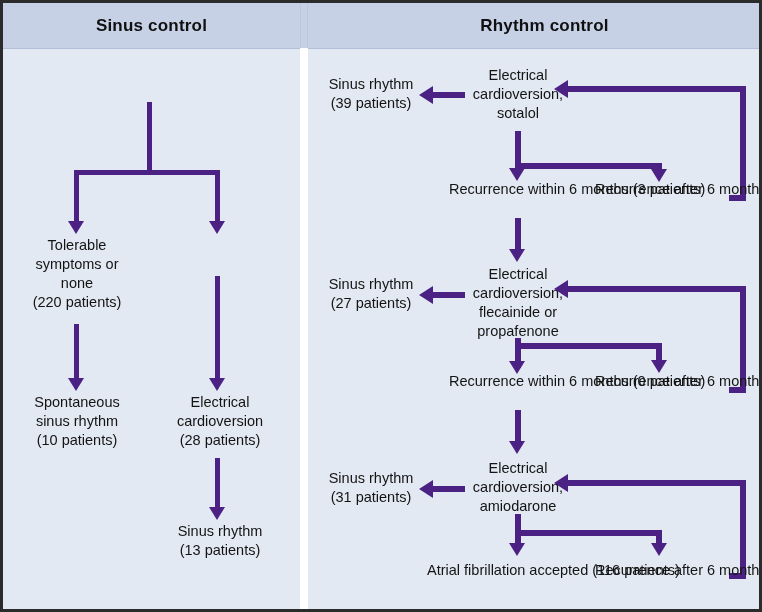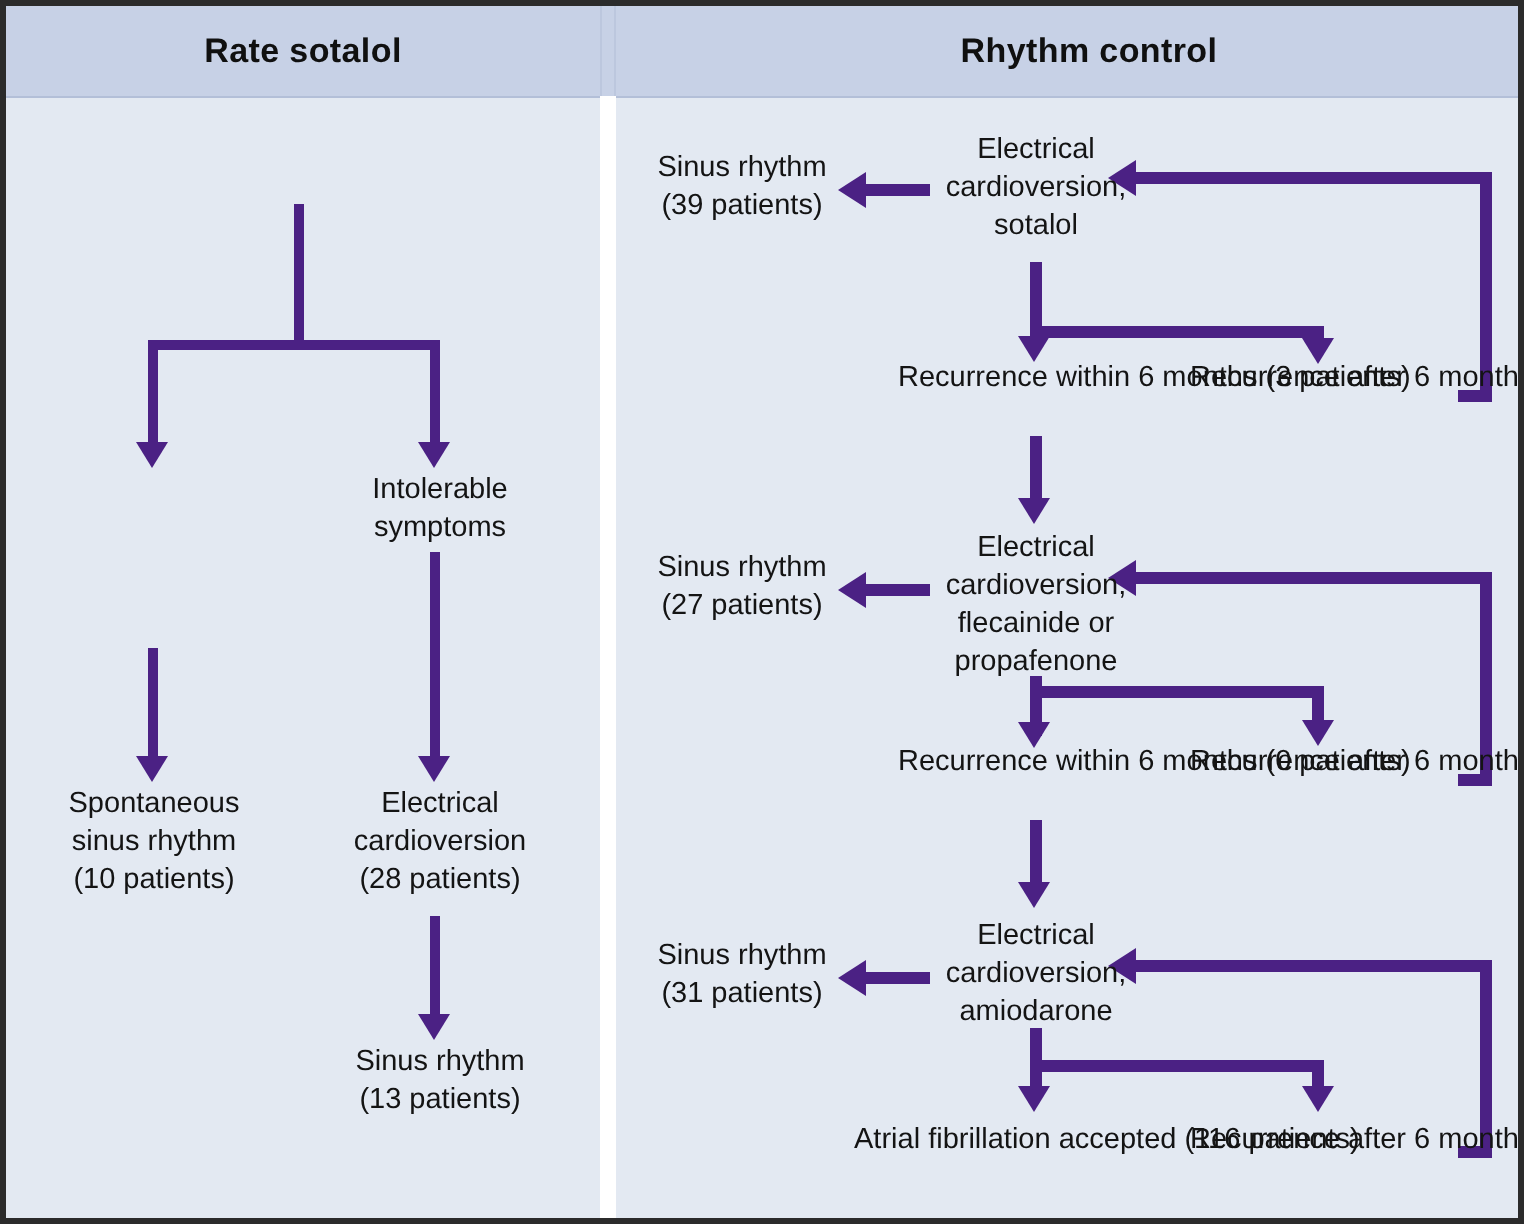--- a/index.html
+++ b/index.html
@@ -101,40 +101,42 @@
     border-bottom: 9px solid transparent;
     border-right: 14px solid #4b2184;
   }
 </style>
 </head>
 <body>
 
 <div id="figure">
 
   <div class="header-band"></div>
-  <div class="header-cell left">Rate sotalol</div>
+  <div class="header-cell left">Sinus control</div>
   <div class="header-cell right">Rhythm control</div>
   <div class="header-divider"></div>
 
   <div class="panel-divider"></div>
 
 
   <div class="vline" style="left:144px; top:99px; width:5px; height:69px;"></div>
 
   <div class="hline" style="left:71px; top:167px; width:146px; height:5px;"></div>
 
   <div class="vline" style="left:71px; top:167px; width:5px; height:53px;"></div>
   <div class="arrow-down" style="left:65px; top:218px;"></div>
 
   <div class="vline" style="left:212px; top:167px; width:5px; height:53px;"></div>
   <div class="arrow-down" style="left:206px; top:218px;"></div>
 
-
-  <div class="node" style="left:156px; top:233px; width:122px;">Intolerable
-symptoms</div>
+  <div class="node" style="left:12px; top:233px; width:124px;">Tolerable
+symptoms or
+none
+(220 patients)</div>
+
 
   <div class="vline" style="left:71px; top:321px; width:5px; height:56px;"></div>
   <div class="arrow-down" style="left:65px; top:375px;"></div>
 
   <div class="vline" style="left:212px; top:273px; width:5px; height:104px;"></div>
   <div class="arrow-down" style="left:206px; top:375px;"></div>
 
   <div class="node" style="left:12px; top:390px; width:124px;">Spontaneous
 sinus rhythm
 (10 patients)</div>

